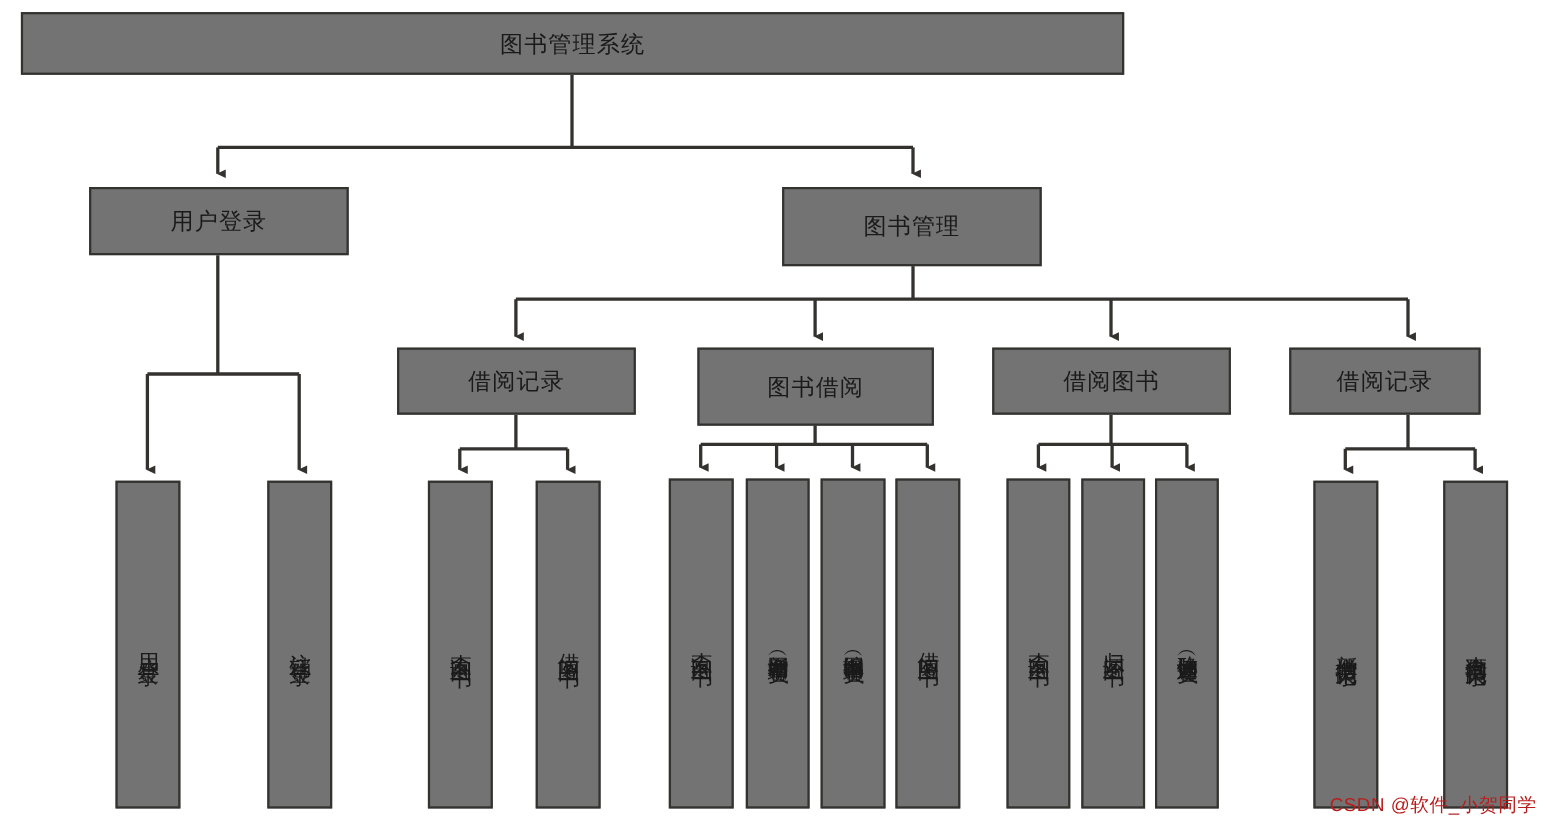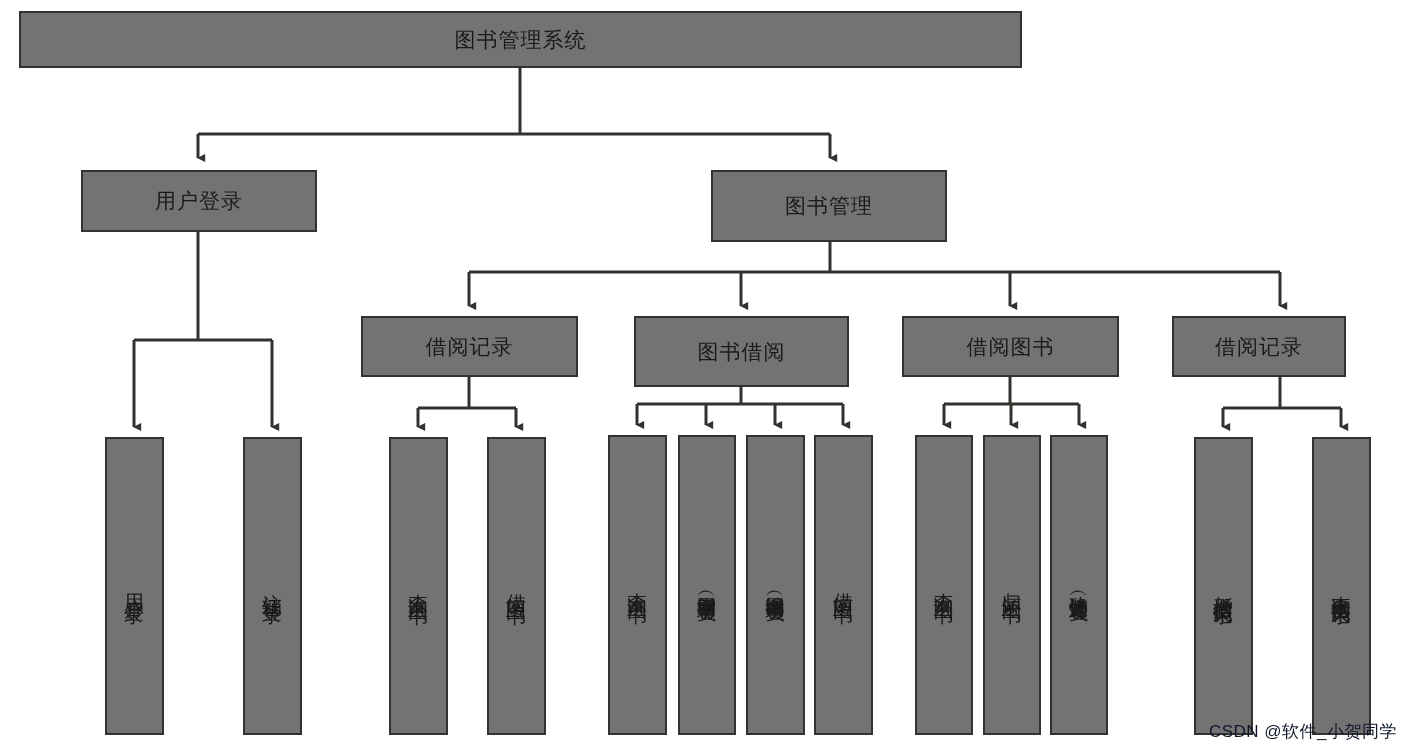--- a/index.html
+++ b/index.html
@@ -51,21 +51,21 @@
     white-space: nowrap;
   }
   .node-label {
     display: block;
   }
   .watermark {
     position: absolute;
     right: 8px;
     bottom: 4px;
     font-size: 17px;
-    color: #0f172a;
+    color: #b91c1c;
     letter-spacing: 0.5px;
     white-space: nowrap;
     pointer-events: none;
   }
 </style>
 </head>
 <body>
 
 <div id="diagram-root">
 

